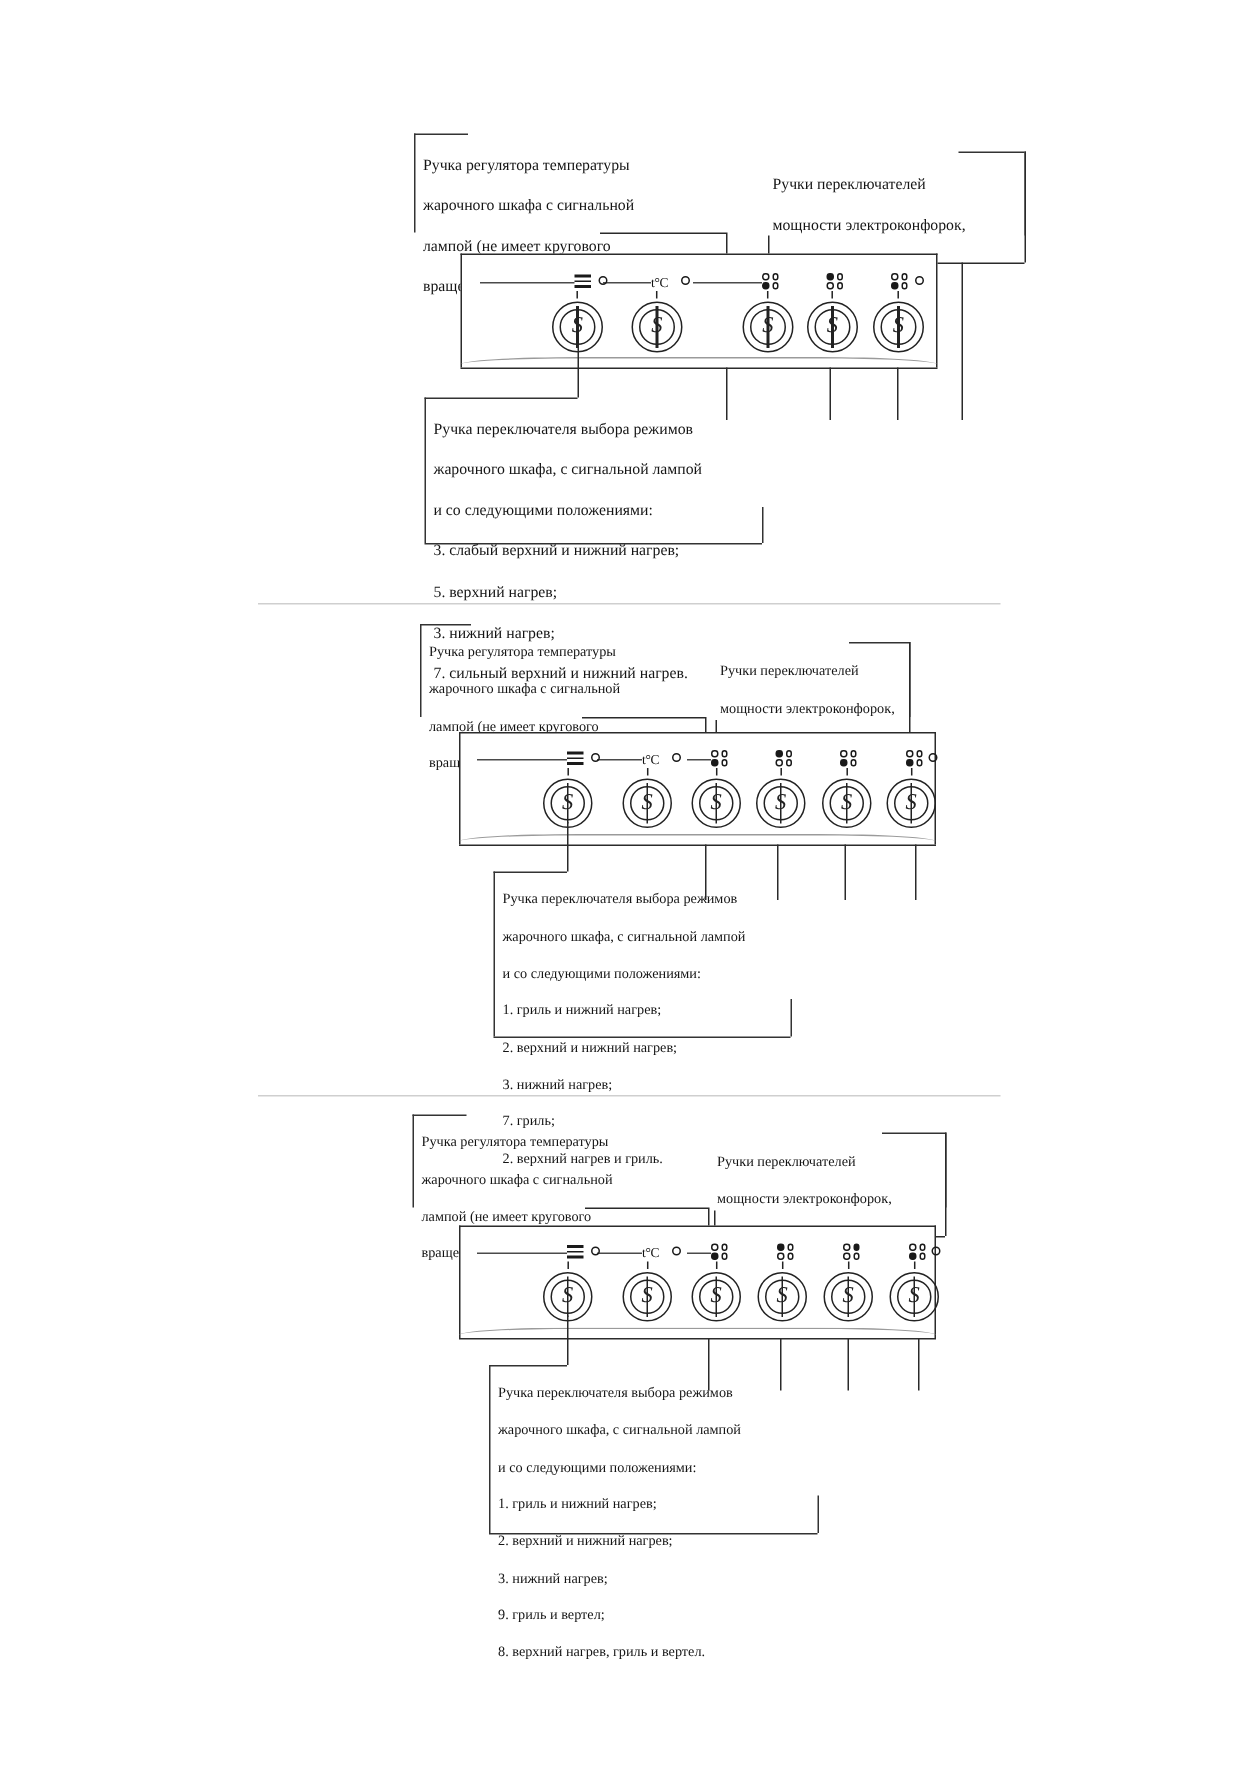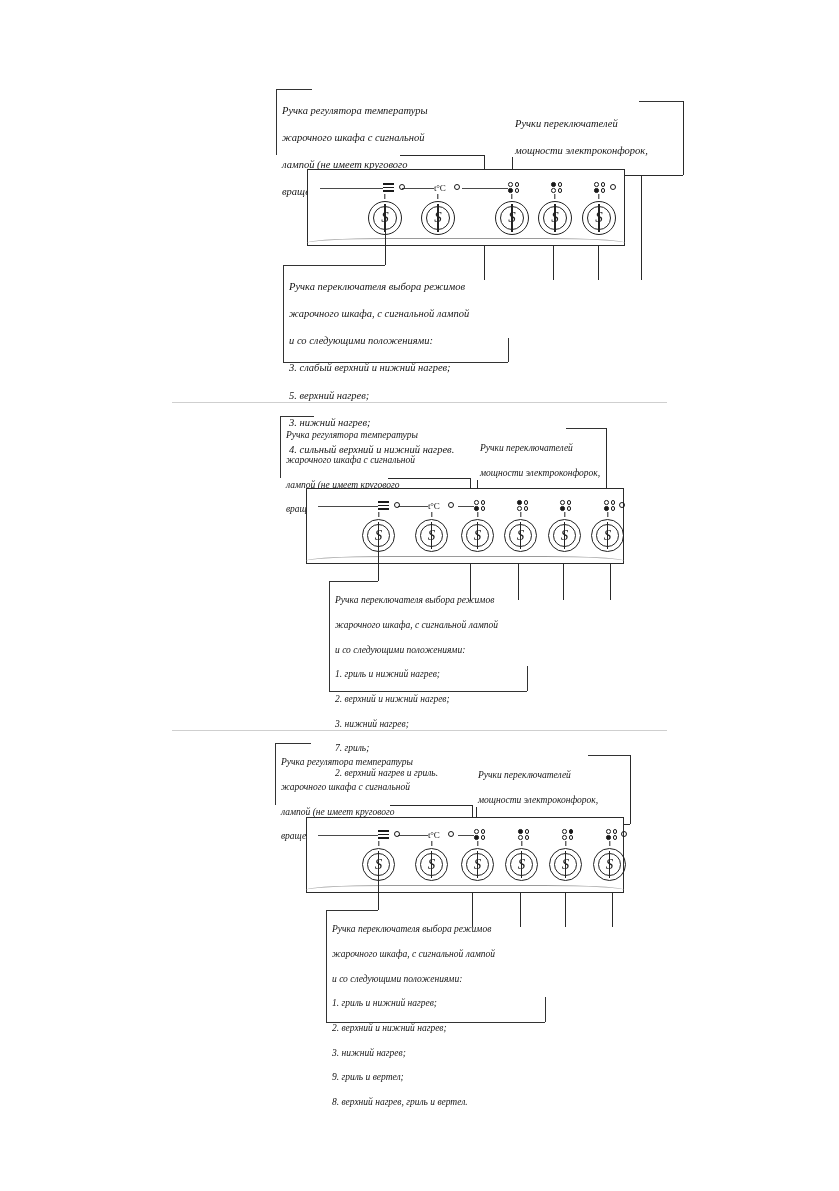--- a/index.html
+++ b/index.html
@@ -25,21 +25,21 @@
     border-top:1px solid #cfcfcf;
   }
 
   
   .caption{
     position:absolute;
     line-height:1.30;
     white-space:pre-line;
     color:#141414;
   }
-  .caption .ln{display:block;font-style:italic;}
+  .caption .ln{display:block;}
 
   
   .cap-rule-top{
     position:absolute;height:0;border-top:1px solid #333;
   }
   .cap-rule-left{
     position:absolute;width:0;border-left:1px solid #333;
   }
   .cap-rule-right{
     position:absolute;width:0;border-left:1px solid #333;
@@ -249,21 +249,21 @@
     <div class="cap-rule-top" style="left:283px;top:195px;width:102px;"></div>
     <div class="cap-rule-left" style="left:283px;top:195px;height:97px;"></div>
 
     <div class="caption" style="left:289px;top:196px;width:290px;font-size:10.5px;">
       <span class="ln">Ручка переключателя выбора режимов</span>
       <span class="ln">жарочного шкафа, с сигнальной лампой</span>
       <span class="ln">и со следующими положениями:</span>
       <span class="ln">3. слабый верхний и нижний нагрев;</span>
       <span class="ln">5. верхний нагрев;</span>
       <span class="ln">3. нижний нагрев;</span>
-      <span class="ln">4. сильный верхний и нижний нагрев.</span>
+      <span class="ln">7. сильный верхний и нижний нагрев.</span>
     </div>
     <div class="cap-rule-right" style="left:508px;top:268px;height:24px;"></div>
     <div class="cap-rule-bottom" style="left:283px;top:292px;width:225px;"></div>
   </div>
 
   <div class="section" id="section-2">
     <div class="divider" style="top:2px;"></div>
 
     <div class="cap-rule-top" style="left:280px;top:16px;width:34px;"></div>
     <div class="cap-rule-left" style="left:280px;top:16px;height:62px;"></div>

